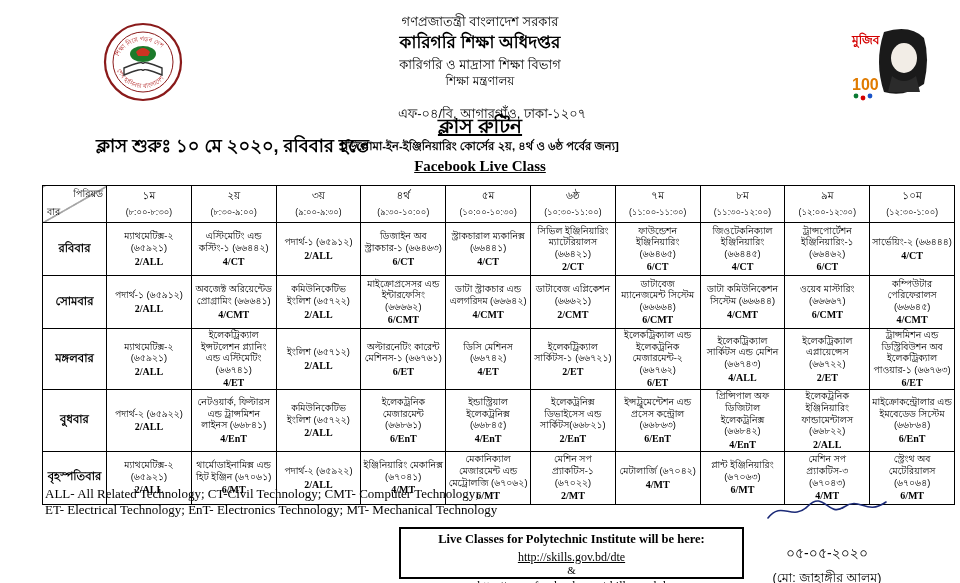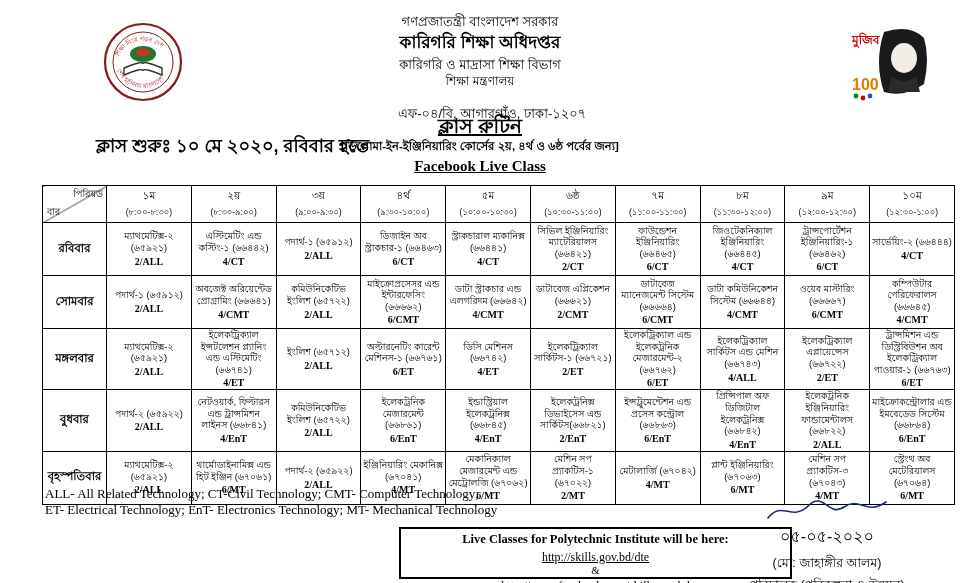--- a/index.html
+++ b/index.html
@@ -41,30 +41,30 @@
   .day-td { font-size: 11.5px; font-weight: bold; }
   .class-td { }
   .c-title { font-size: 9.3px; line-height: 1.25; }
   .c-group { font-size: 10px; font-weight: bold; font-family: "Liberation Serif", "DejaVu Serif", serif; margin-top: 1px; }
   tr.r-hdr { height: 37px; }
   tr.r-body { height: 53px; }
 
   
   .legend { position: absolute; left: 45px; top: 486px; font-family: "Liberation Serif", "DejaVu Serif", serif;
             font-size: 13px; line-height: 1.25; color: #000000; }
-  .live-box { position: absolute; left: 399px; top: 527px; width: 393px; height: 52px;
+  .live-box { position: absolute; left: 399px; top: 527px; width: 345px; height: 52px;
               border: 2px solid #000; text-align: center; padding-top: 3px;
               font-family: "Liberation Serif", "DejaVu Serif", serif; }
   .live-box .lb-head { font-size: 12.5px; font-weight: bold; }
   .live-box a { color: #000000; font-size: 12px; text-decoration: underline; }
   .live-box .lb-amp { font-size: 11px; line-height: 1; }
 
   .sig-block { position: absolute; right: 18px; top: 498px; width: 230px; text-align: center; }
   .sig-scribble { display: block; margin: 0 auto; }
-  .sig-date { font-size: 16px; margin-top: 0px; }
+  .sig-date { font-size: 14px; margin-top: 18px; }
   .sig-name { font-size: 12.5px; margin-top: 3px; }
   .sig-desig { font-size: 12.5px; margin-top: 2px; }
 </style>
 </head>
 <body>
 
 <div class="page">
 
   <svg class="seal" width="82" height="84" viewBox="0 0 82 84">
     <circle cx="41" cy="42" r="38" fill="#ffffff" stroke="#8a1a1a" stroke-width="2.2"></circle>

